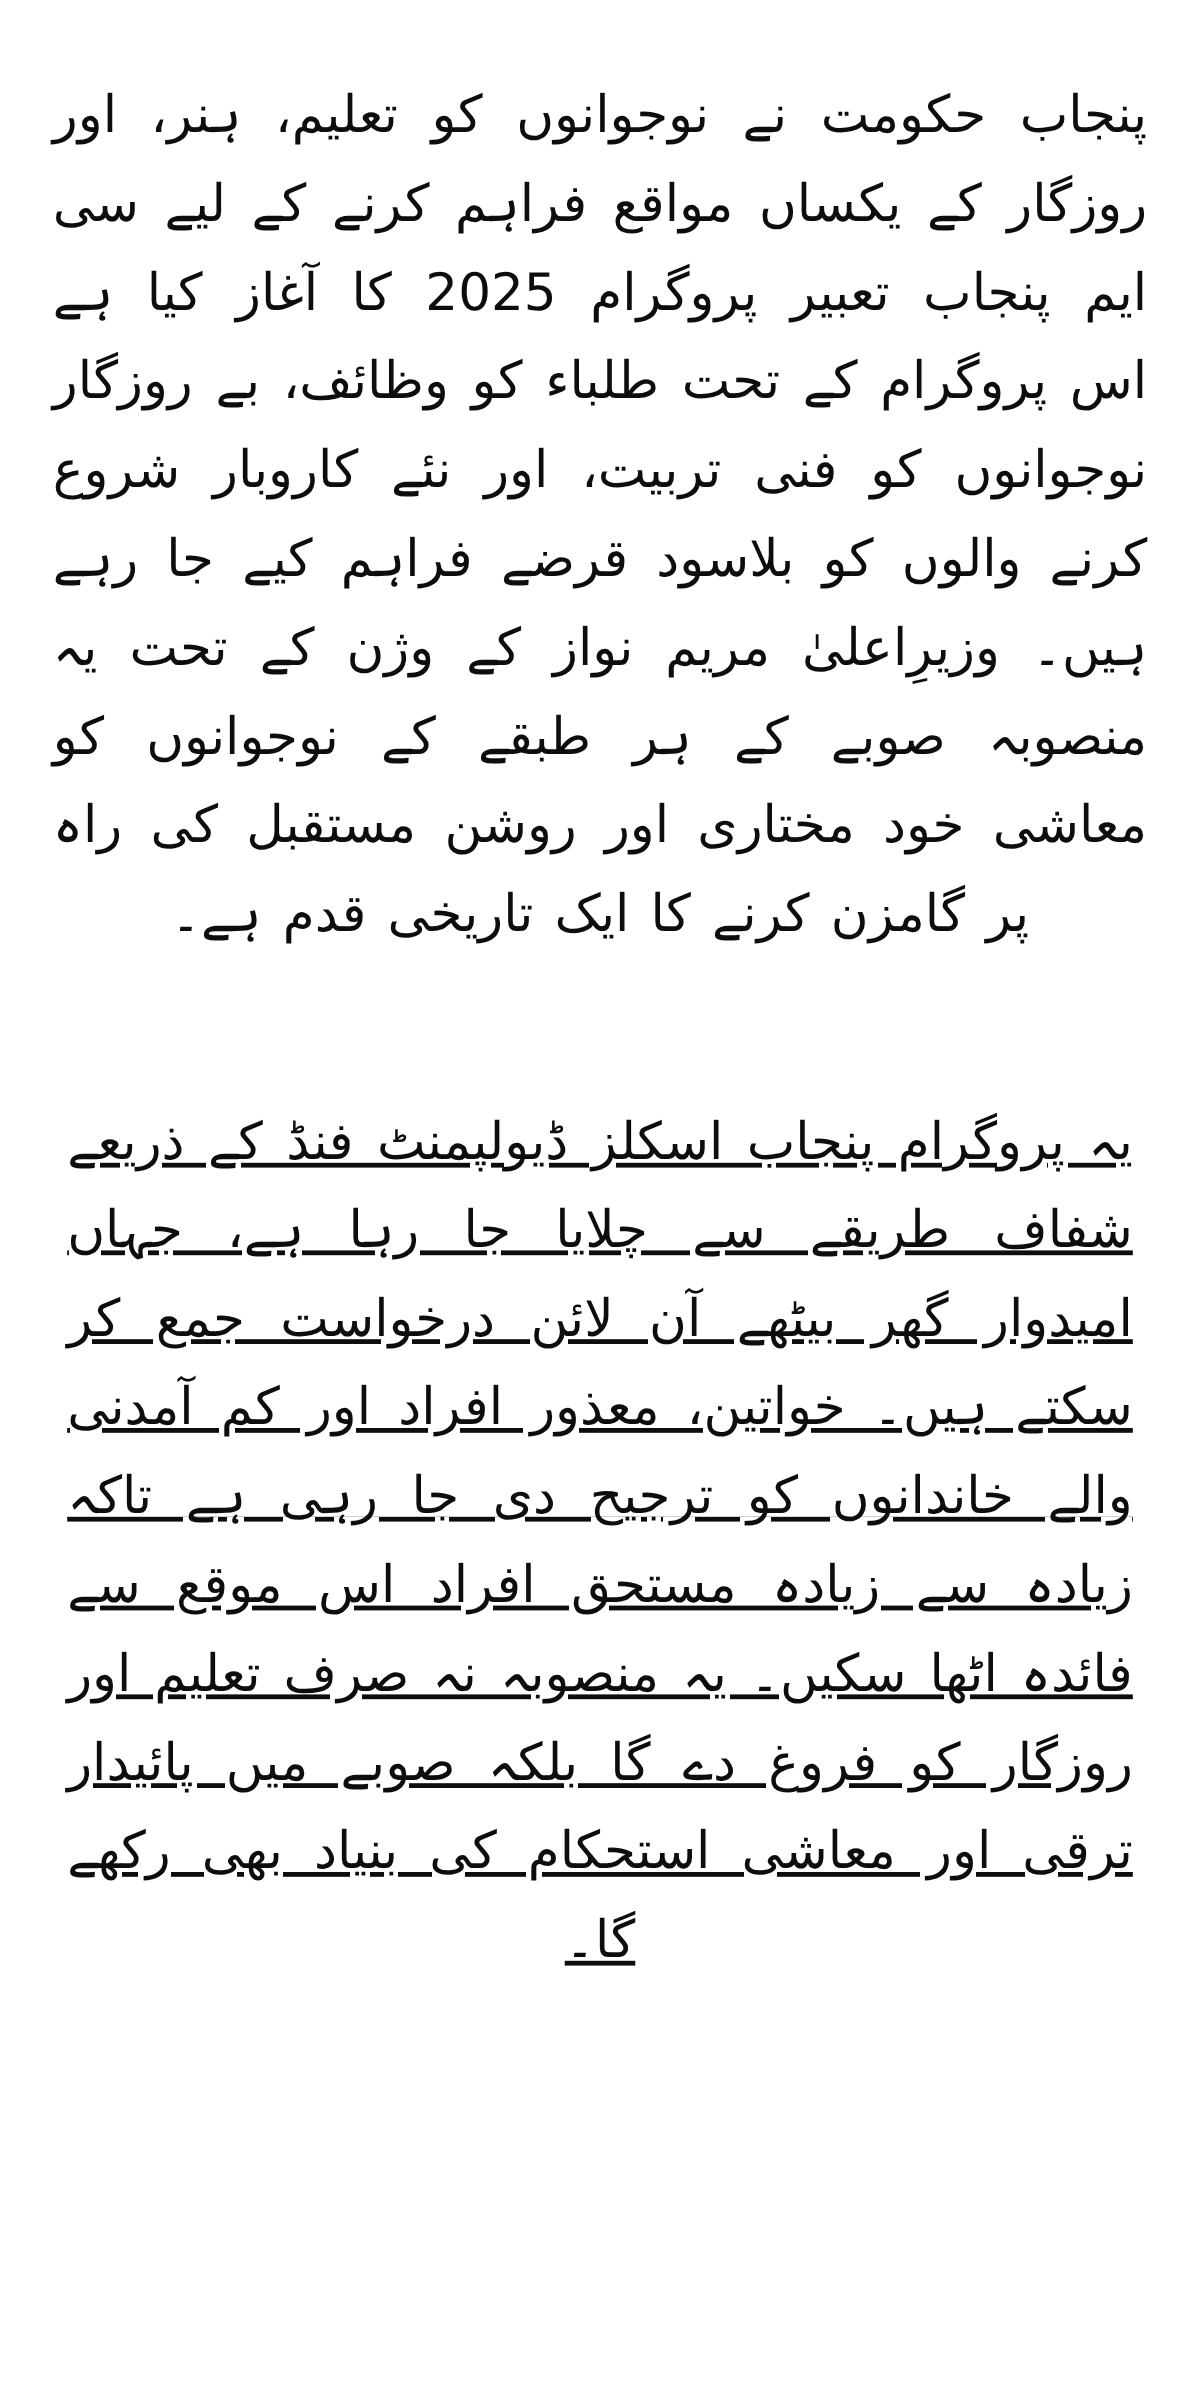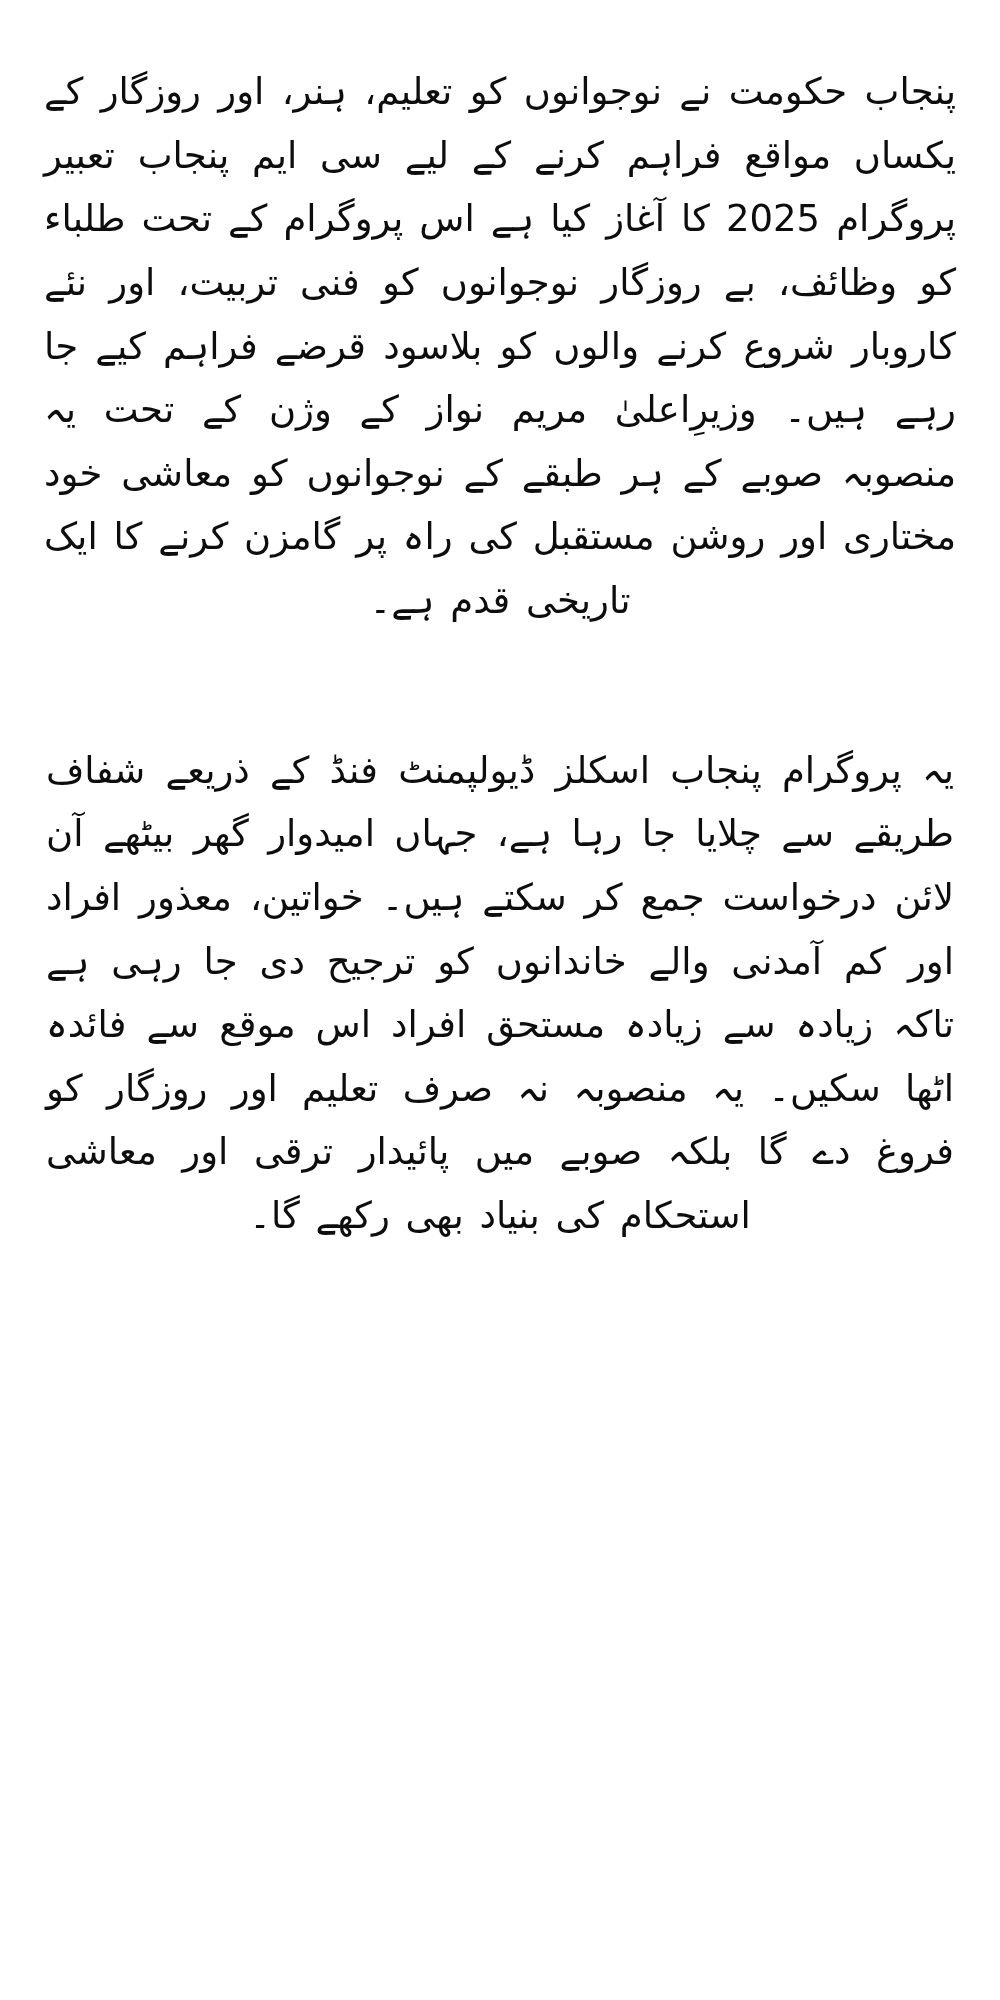--- a/index.html
+++ b/index.html
@@ -21,36 +21,37 @@
     padding: 60px 44px 40px 44px;
     background: #ffffff;
     display: flex;
     flex-direction: column;
   }
   .para {
     direction: rtl;
     text-align: justify;
     text-align-last: center;
     font-family: "DejaVu Sans", sans-serif;
-    font-size: 37px;
+    font-size: 43px;
     line-height: 1.72;
     color: #0d0d0d;
     letter-spacing: 0px;
     word-spacing: 4px;
     font-weight: 500;
   }
   #paragraph-1 {
     margin: 0 0 8px 0;
   }
   .spacer {
     height: 96px;
     flex: 0 0 auto;
   }
   #paragraph-2 {
-    margin: 2px;
+    margin: 12px;
+    text-decoration: underline;
   }
 </style>
 </head>
 <body>
 
 <div class="page">
   <p class="para" id="paragraph-1">پنجاب حکومت نے نوجوانوں کو تعلیم، ہنر، اور روزگار کے یکساں مواقع فراہم کرنے کے لیے سی ایم پنجاب تعبیر پروگرام 2025 کا آغاز کیا ہے اس پروگرام کے تحت طلباء کو وظائف، بے روزگار نوجوانوں کو فنی تربیت، اور نئے کاروبار شروع کرنے والوں کو بلاسود قرضے فراہم کیے جا رہے ہیں۔ وزیرِاعلیٰ مریم نواز کے وژن کے تحت یہ منصوبہ صوبے کے ہر طبقے کے نوجوانوں کو معاشی خود مختاری اور روشن مستقبل کی راہ پر گامزن کرنے کا ایک تاریخی قدم ہے۔</p>
   <div class="spacer"></div>
   <p class="para" id="paragraph-2">یہ پروگرام پنجاب اسکلز ڈیولپمنٹ فنڈ کے ذریعے شفاف طریقے سے چلایا جا رہا ہے، جہاں امیدوار گھر بیٹھے آن لائن درخواست جمع کر سکتے ہیں۔ خواتین، معذور افراد اور کم آمدنی والے خاندانوں کو ترجیح دی جا رہی ہے تاکہ زیادہ سے زیادہ مستحق افراد اس موقع سے فائدہ اٹھا سکیں۔ یہ منصوبہ نہ صرف تعلیم اور روزگار کو فروغ دے گا بلکہ صوبے میں پائیدار ترقی اور معاشی استحکام کی بنیاد بھی رکھے گا۔</p>
 </div>

